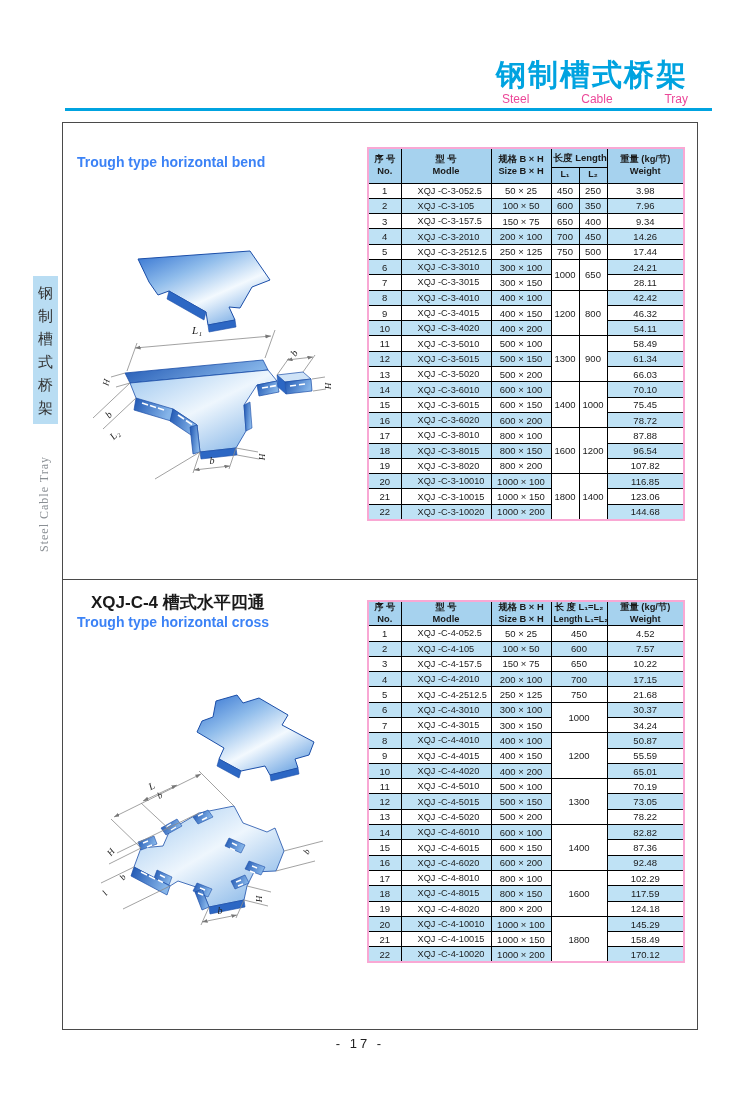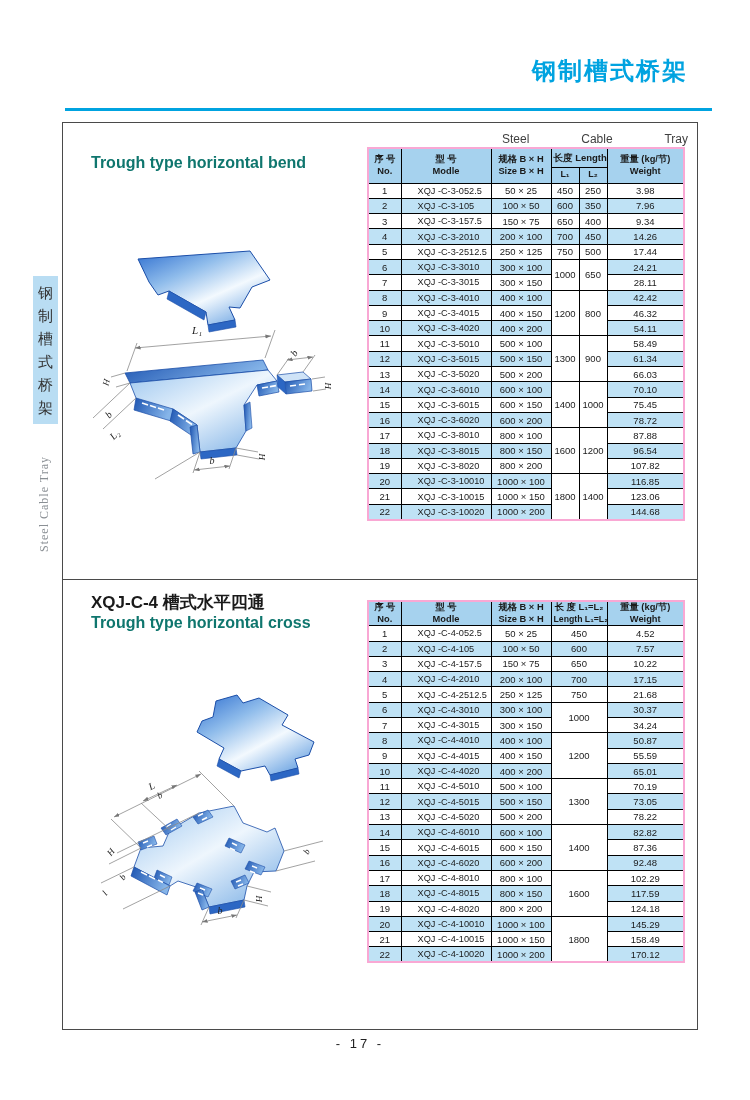--- a/index.html
+++ b/index.html
@@ -7,47 +7,47 @@
     --line:#4a4a4a;
   }
   *{box-sizing:border-box;}
   html,body{margin:0;padding:0;}
   body{
     width:750px;height:1100px;position:relative;background:#ffffff;
     font-family:"Liberation Sans",sans-serif;color:#1a1a1a;overflow:hidden;
   }
   
   .brand-cn{
-    position:absolute;top:55px;right:62px;font-size:24px;font-weight:bold;
+    position:absolute;top:55px;right:62px;font-size:30px;font-weight:bold;
     color:var(--accent);letter-spacing:2px;white-space:nowrap;
   }
   .brand-en{
     position:absolute;top:92px;right:62px;width:186px;display:flex;
-    justify-content:space-between;font-size:12px;color:#404040;margin-top:40px;
+    justify-content:space-between;font-size:12px;color:#ec4899;
   }
   .head-rule{position:absolute;top:108px;left:65px;width:647px;height:3px;background:var(--accent);}
   
   .side-tab{
     position:absolute;left:33px;top:276px;width:25px;background:var(--tab-bg);
     text-align:center;padding:5px 0;
   }
   .side-tab span{display:block;font-size:15px;line-height:23px;color:#333;}
   .side-en{
     position:absolute;left:-25px;top:496px;width:140px;height:16px;text-align:center;
     transform:rotate(-90deg);font-family:"Liberation Serif",serif;
     font-size:12px;color:#8a8f94;letter-spacing:1px;white-space:nowrap;
   }
   
   .content-box{
     position:absolute;left:62px;top:122px;width:636px;height:908px;
     border:1.5px solid var(--line);
   }
   .divider{position:absolute;left:0;top:456px;width:100%;height:1px;background:var(--line);}
   .sec-title{position:absolute;left:28px;font-size:17px;font-weight:bold;margin:0;white-space:nowrap;}
-  .sec-sub{position:absolute;left:28px;font-size:16px;font-weight:bold;margin:0;color:#0f766e;white-space:nowrap;}
+  .sec-sub{position:absolute;left:14px;font-size:14px;font-weight:bold;margin:0;color:#3b82f6;white-space:nowrap;}
   #sec1-title{top:8px;}  #sec1-sub{top:31px;}
   #sec2-title{top:468px;} #sec2-sub{top:491px;}
   .diag{position:absolute;width:280px;height:260px;}
   #diag1{left:18px;top:98px;}
   #diag2{left:18px;top:548px;}
   
   table.spec{
     position:absolute;left:304px;width:316px;border-collapse:collapse;
     border:2px solid #f9a8d4;table-layout:fixed;
   }

